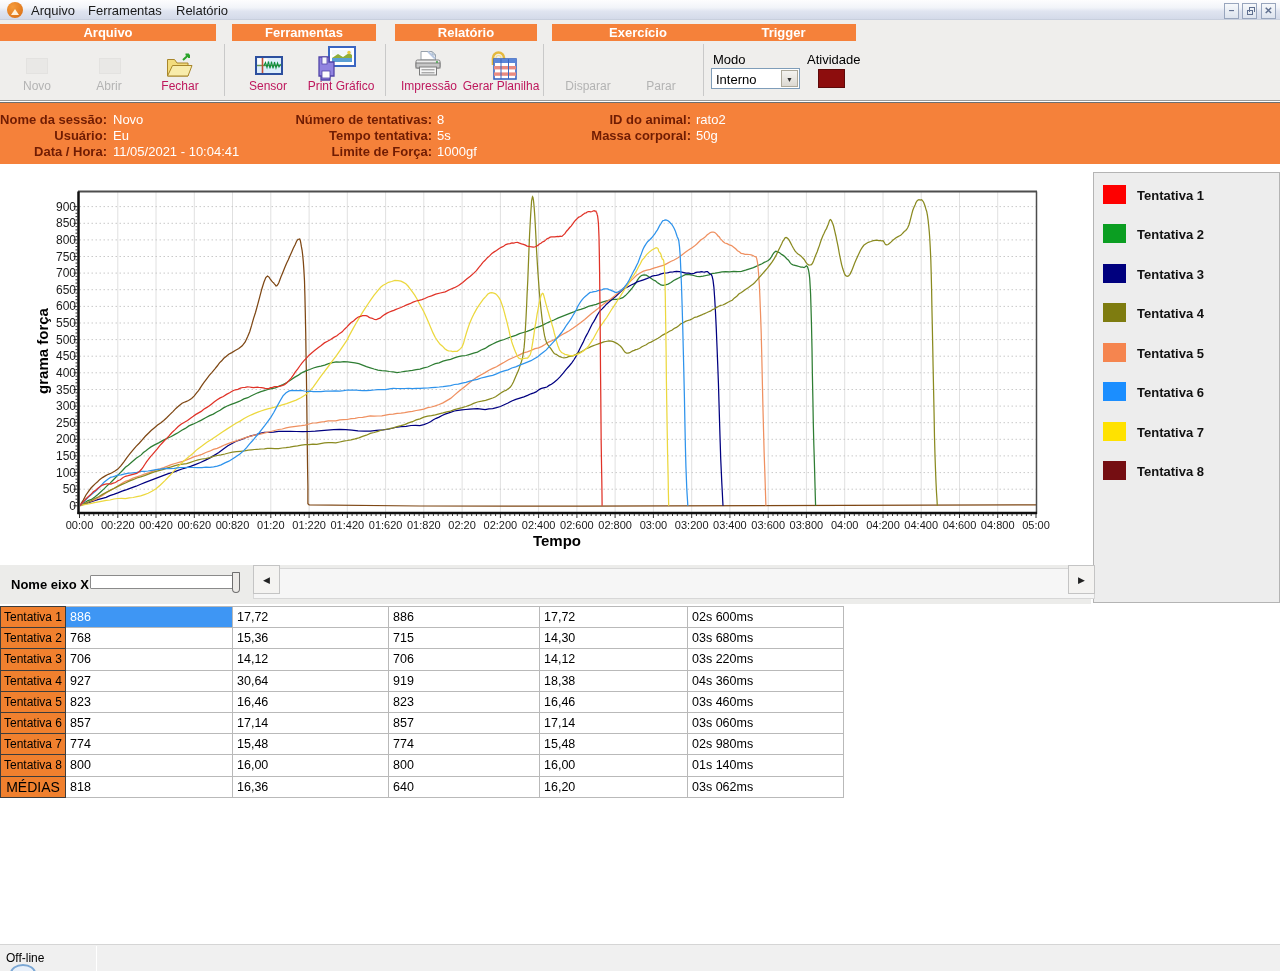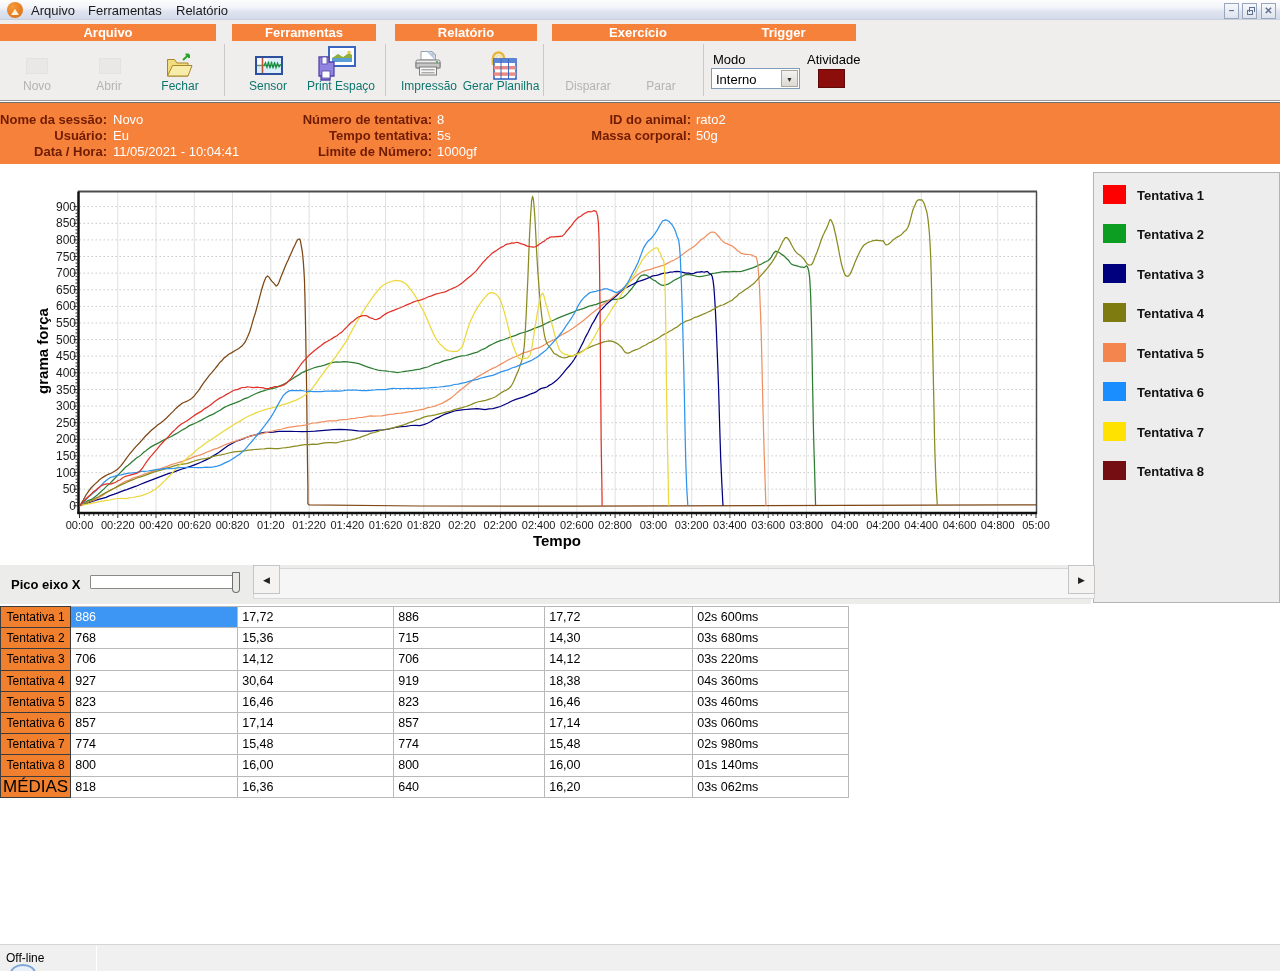--- a/index.html
+++ b/index.html
@@ -16,21 +16,21 @@
 
 .winbtn{position:absolute;top:3px;width:15px;height:16px;border:1px solid #98a5bd;
   background:linear-gradient(#f6f8fb,#dde3ee);color:#5f6f8f;font-size:10px;
   text-align:center;line-height:14px;font-weight:bold}
 
 #toolbar{position:absolute;left:0;top:20px;width:1280px;height:81px;background:#efeeec;
   border-bottom:1px solid #9a9a9a}
 .gh{position:absolute;top:4px;height:17px;background:#f5813a;color:#fff;
   font-size:13px;font-weight:bold;text-align:center;line-height:17px}
 .vsep{position:absolute;top:24px;height:52px;width:1px;background:#c9c9c9}
-.tlabel{position:absolute;top:59px;font-size:12px;color:#0f766e;text-align:center;width:90px}
+.tlabel{position:absolute;top:59px;font-size:12px;color:#be185d;text-align:center;width:90px}
 .tlabel.dis{color:#b3b3b3}
 .ticon{position:absolute}
 
 #infobar{position:absolute;left:0;top:102px;width:1280px;height:62px;background:#f5813a;
   border-top:1px solid #6e6e6e;}
 .il{position:absolute;font-size:13px;font-weight:bold;color:#701c03;text-align:right}
 .iv{position:absolute;font-size:13px;color:#fff}
 
 #chartwrap{position:absolute;left:0;top:164px;width:1091px;height:440px;background:#fff}
 #legend{position:absolute;left:1093px;top:172px;width:187px;height:431px;
@@ -84,21 +84,21 @@
   <div class="gh" style="left:552px;width:172px">Exercício</div>
   <div class="gh" style="left:711px;width:145px">Trigger</div>
   <div class="vsep" style="left:224px"></div>
   <div class="vsep" style="left:385px"></div>
   <div class="vsep" style="left:543px"></div>
   <div class="vsep" style="left:703px"></div>
   <div class="tlabel dis" style="left:-8px">Novo</div>
   <div class="tlabel dis" style="left:64px">Abrir</div>
   <div class="tlabel" style="left:135px">Fechar</div>
   <div class="tlabel" style="left:223px">Sensor</div>
-  <div class="tlabel" style="left:291px;width:100px">Print Espaço</div>
+  <div class="tlabel" style="left:291px;width:100px">Print Gráfico</div>
   <div class="tlabel" style="left:379px;width:100px">Impressão</div>
   <div class="tlabel" style="left:446px;width:110px">Gerar Planilha</div>
   <div class="tlabel dis" style="left:543px">Disparar</div>
   <div class="tlabel dis" style="left:616px">Parar</div>
 
   <div style="position:absolute;left:26px;top:38px;width:22px;height:16px;background:#e9e8e6;border:1px solid #e3e2e0"></div>
     <div style="position:absolute;left:99px;top:38px;width:22px;height:16px;background:#e9e8e6;border:1px solid #e3e2e0"></div>
     <div class="ticon" id="ic-fechar" style="left:166px;top:32px"><svg width="27" height="27" viewBox="0 0 27 27">
 <path d="M1.5 9 L1.5 24 L22 24 L22 11 L11 11 L8.5 7.5 L1.5 7.5 Z" fill="#f3dc7c" stroke="#a8862a" stroke-width="1"></path>
 <path d="M1.5 24 L6.5 13.5 L26 13.5 L22 24 Z" fill="#f8ecab" stroke="#a8862a" stroke-width="1"></path>
@@ -152,25 +152,25 @@
   <div style="position:absolute;left:818px;top:49px;width:27px;height:19px;background:#8d0d0d;border:1px solid #5d0a0a"></div>
 </div>
 
 <div id="infobar">
   <div class="il" style="right:1173px;top:9px;width:150px">Nome da sessão:</div>
     <div class="iv" style="left:113px;top:9px">Novo</div>
   <div class="il" style="right:1173px;top:25px;width:150px">Usuário:</div>
     <div class="iv" style="left:113px;top:25px">Eu</div>
   <div class="il" style="right:1173px;top:41px;width:150px">Data / Hora:</div>
     <div class="iv" style="left:113px;top:41px">11/05/2021 - 10:04:41</div>
-  <div class="il" style="right:848px;top:9px;width:180px">Número de tentativa:</div>
+  <div class="il" style="right:848px;top:9px;width:180px">Número de tentativas:</div>
     <div class="iv" style="left:437px;top:9px">8</div>
   <div class="il" style="right:848px;top:25px;width:180px">Tempo tentativa:</div>
     <div class="iv" style="left:437px;top:25px">5s</div>
-  <div class="il" style="right:848px;top:41px;width:180px">Limite de Número:</div>
+  <div class="il" style="right:848px;top:41px;width:180px">Limite de Força:</div>
     <div class="iv" style="left:437px;top:41px">1000gf</div>
   <div class="il" style="right:589px;top:9px;width:160px">ID do animal:</div>
     <div class="iv" style="left:696px;top:9px">rato2</div>
   <div class="il" style="right:589px;top:25px;width:160px">Massa corporal:</div>
     <div class="iv" style="left:696px;top:25px">50g</div>
 </div>
 
 <div id="chartwrap">
 <svg width="1091" height="440" viewBox="0 164 1091 440">
 <line x1="117.8" y1="191.5" x2="117.8" y2="514.0" stroke="#e0e0e0" stroke-width="1"></line>
@@ -582,21 +582,21 @@
     <div class="swl" style="top:173px">Tentativa 5</div>
   <div class="sw" style="top:209px;background:#1b8eff"></div>
     <div class="swl" style="top:212px">Tentativa 6</div>
   <div class="sw" style="top:249px;background:#ffe200"></div>
     <div class="swl" style="top:252px">Tentativa 7</div>
   <div class="sw" style="top:288px;background:#750e12"></div>
     <div class="swl" style="top:291px">Tentativa 8</div>
 </div>
 
 <div id="zoomrow">
-  <div id="zlabel">Pico eixo X</div>
+  <div id="zlabel">Nome eixo X</div>
   <div id="ztrack"></div>
   <div id="zthumb"></div>
   <div id="hscroll"></div>
   <div class="sbtn" style="left:253px">◀</div>
   <div class="sbtn" style="left:1068px">▶</div>
 </div>
 
 <table id="tbl">
 <colgroup>
       <col style="width:65px">
@@ -665,21 +665,21 @@
       </tr>
 <tr>
         <td class="rh">Tentativa 8</td>
         <td>800</td>
         <td>16,00</td>
         <td>800</td>
         <td>16,00</td>
         <td>01s 140ms</td>
       </tr>
 <tr>
-        <td class="rh" style="font-size:17px">MÉDIAS</td>
+        <td class="rh" style="font-size:14px">MÉDIAS</td>
         <td>818</td>
         <td>16,36</td>
         <td>640</td>
         <td>16,20</td>
         <td>03s 062ms</td>
       </tr>
 </tbody>
   </table>
 
 <div id="statusbar">

